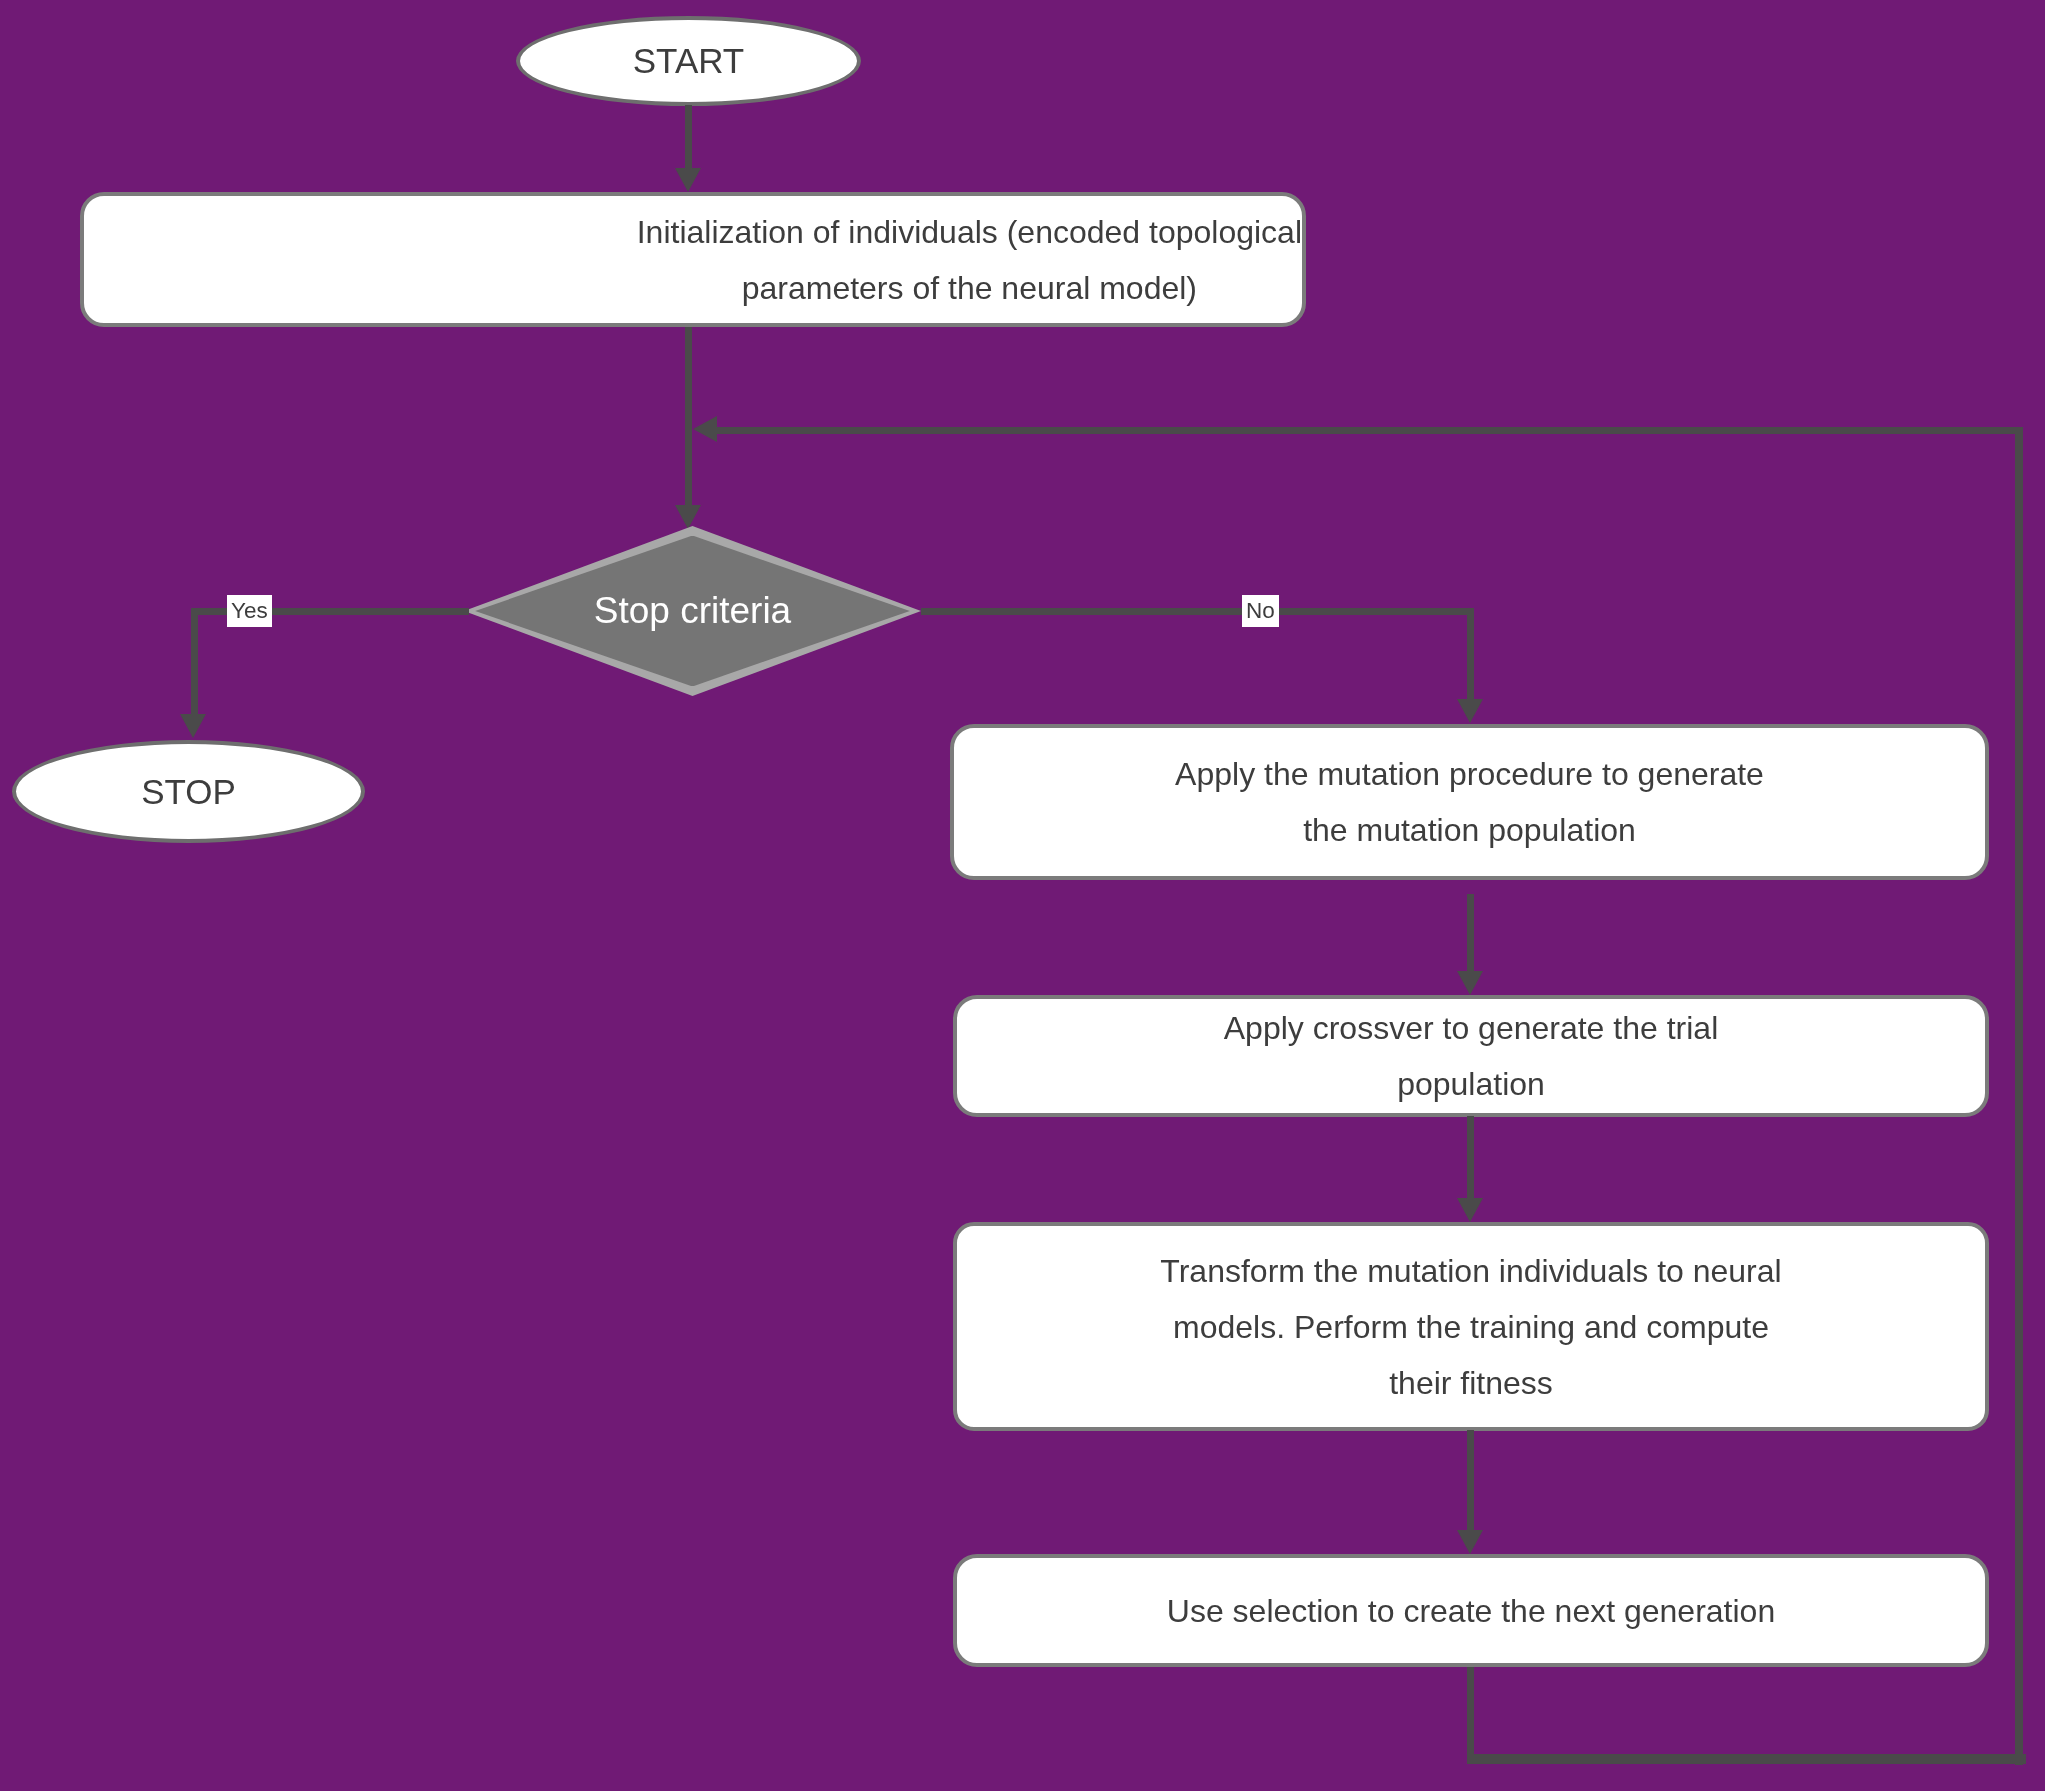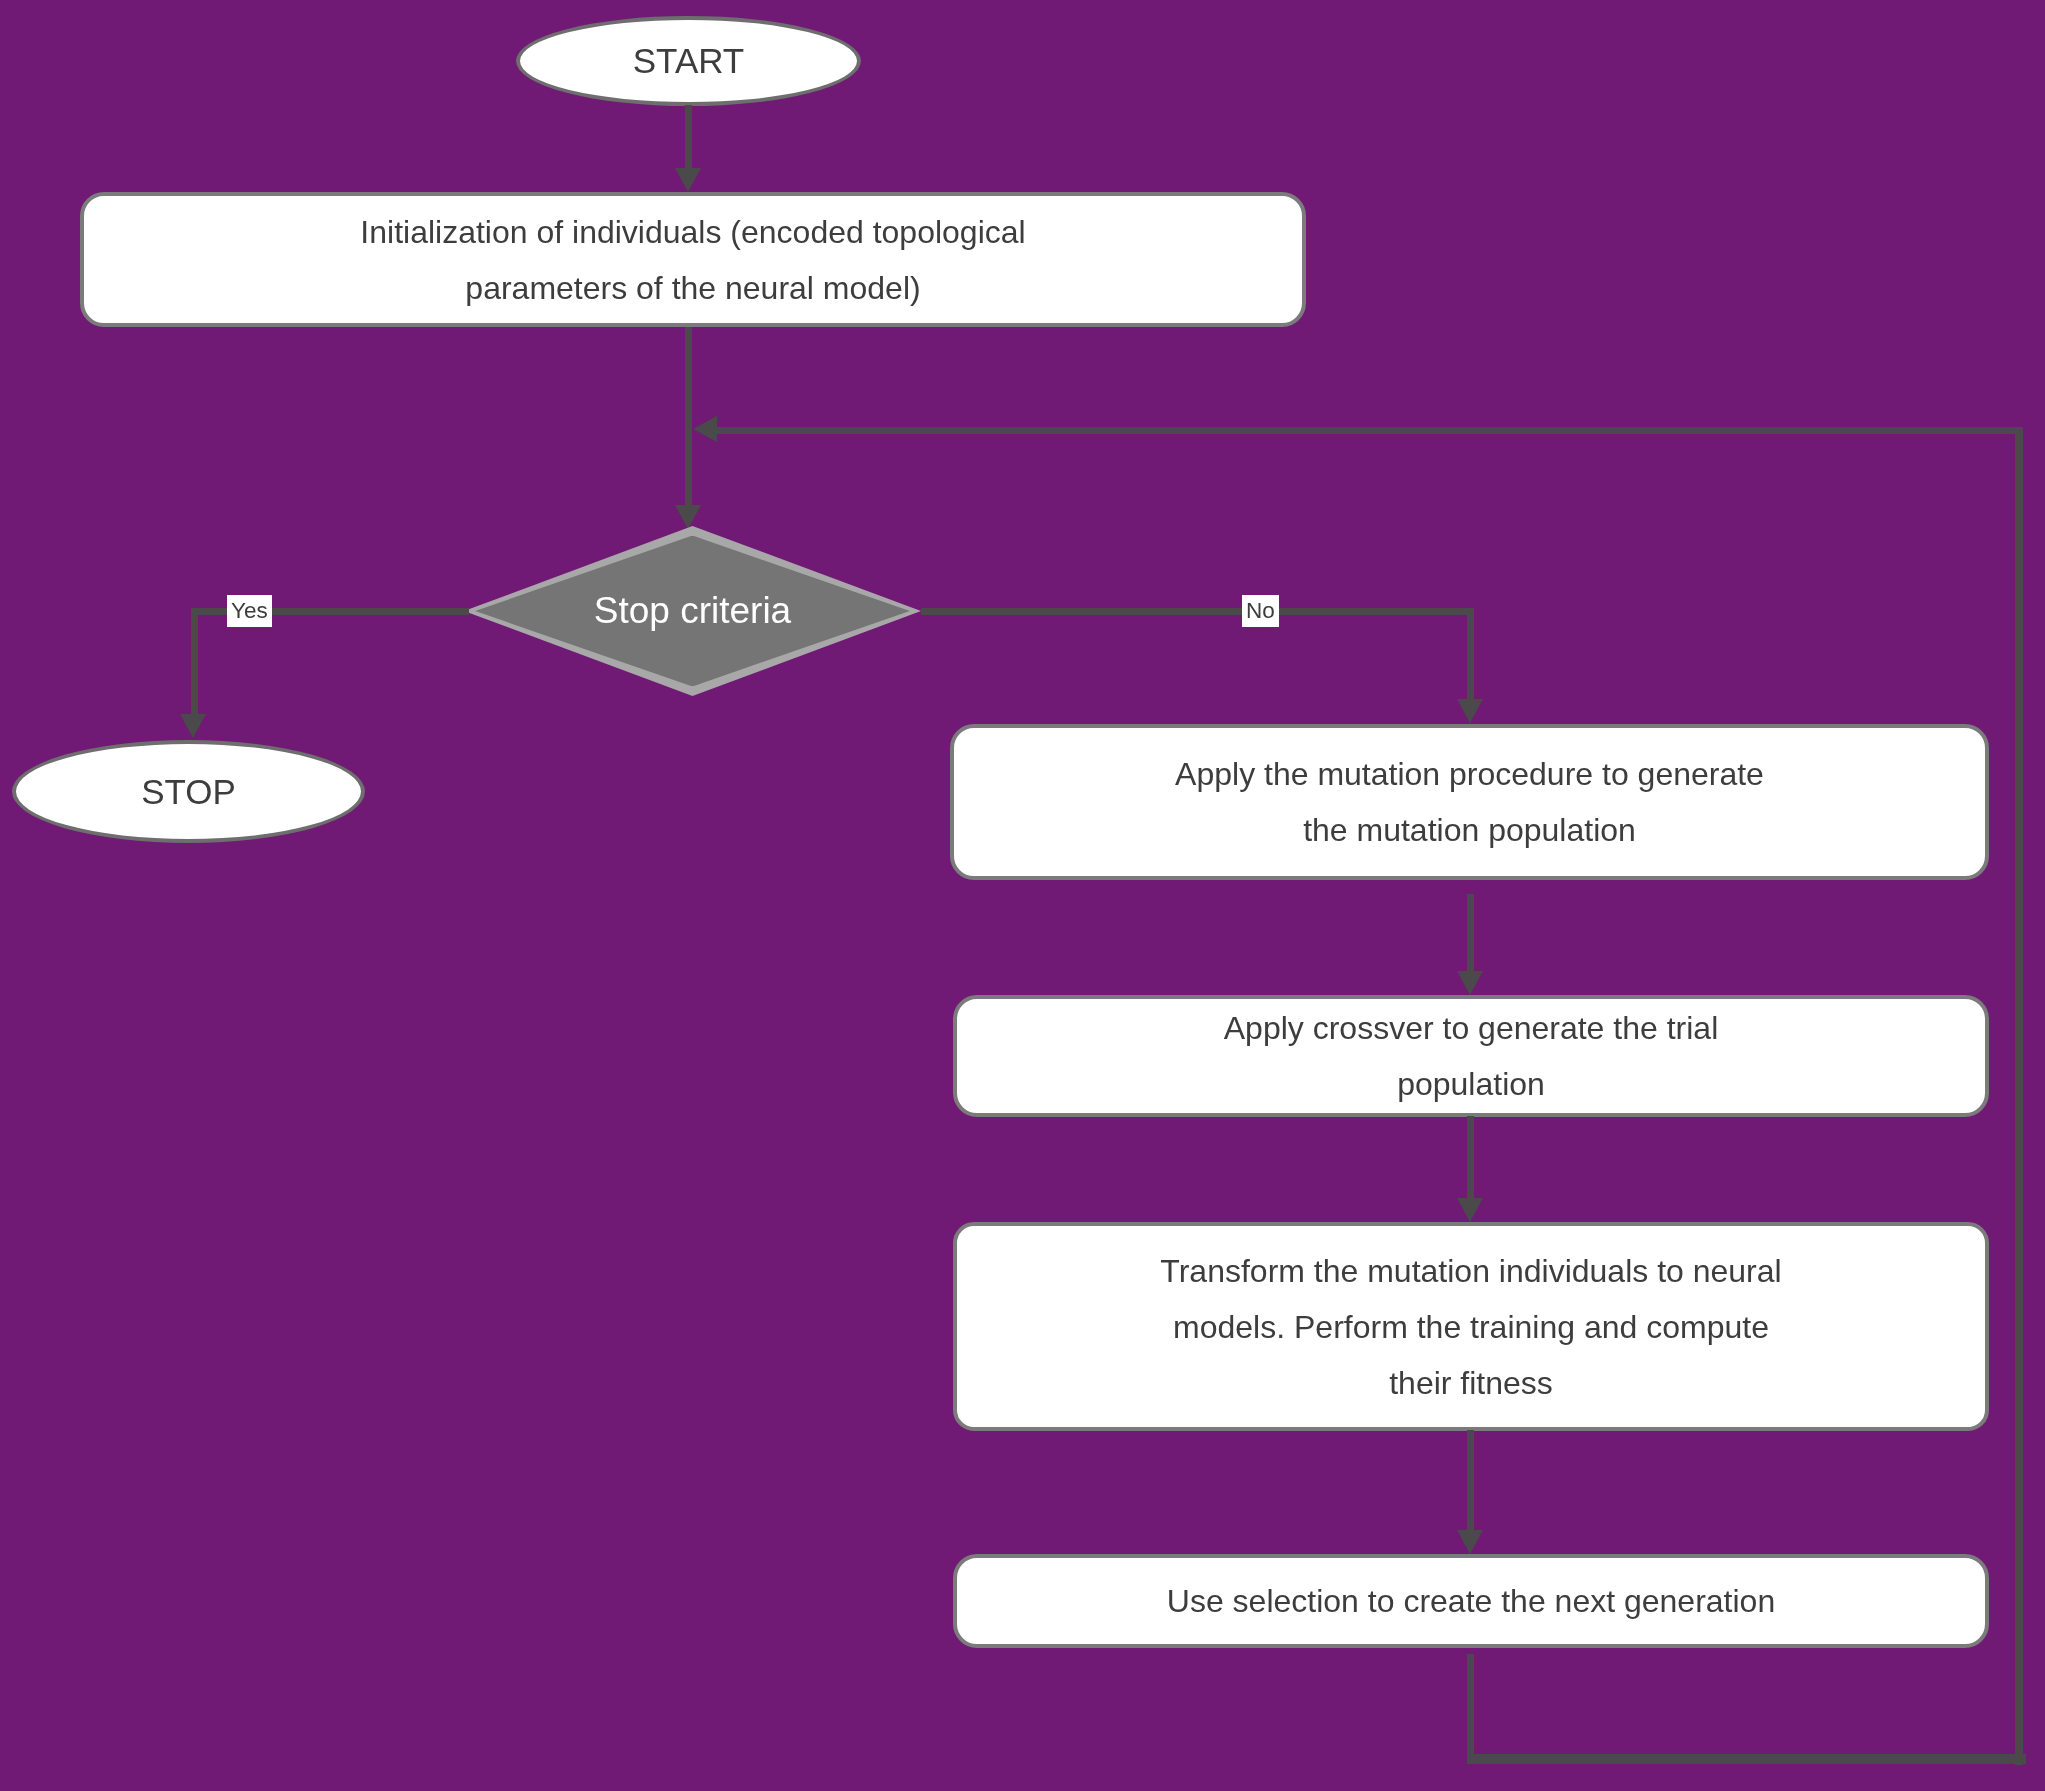--- a/index.html
+++ b/index.html
@@ -103,21 +103,21 @@
 
 <div class="canvas">
 
   <div class="terminator" style="left:516px; top:16px; width:345px; height:90px;">
     <span class="node-text">START</span>
   </div>
 
   <div class="vline" style="left:685px; top:105px; width:7.2px; height:64px;"></div>
   <div class="arrow-down" style="left:675px; top:168px;"></div>
 
-  <div class="process" style="left:80px; top:192px; width:1226px; height:135px;">
+  <div class="process" style="left:80px; top:192px; width:1226px; height:135px;justify-content:flex-end;">
     <span class="node-text">Initialization  of individuals (encoded topological
 parameters of the neural model)</span>
   </div>
 
   <div class="vline" style="left:685px; top:327px; width:7.2px; height:180px;"></div>
   <div class="arrow-down" style="left:675px; top:505px;"></div>
 
   <div class="arrow-left" style="left:693px; top:416px;"></div>
   <div class="hline" style="left:717px; top:427px; width:1303px; height:7.2px;"></div>
   <div class="vline" style="left:2015px; top:427px; width:8px; height:1338px;"></div>
@@ -162,18 +162,18 @@
 
   <div class="process" style="left:953px; top:1222px; width:1036px; height:209px;border-radius:21px;">
     <span class="node-text">Transform the mutation individuals to neural
 models. Perform the training and compute
 their fitness</span>
   </div>
 
   <div class="vline" style="left:1467px; top:1430px; width:7.2px; height:102px;"></div>
   <div class="arrow-down" style="left:1457px; top:1530px;"></div>
 
-  <div class="process" style="left:953px; top:1554px; width:1036px; height:94px;">
+  <div class="process" style="left:953px; top:1554px; width:1036px; height:113px;">
     <span class="node-text">Use selection to create the next generation</span>
   </div>
 
 </div>
 
 
 </body></html>

